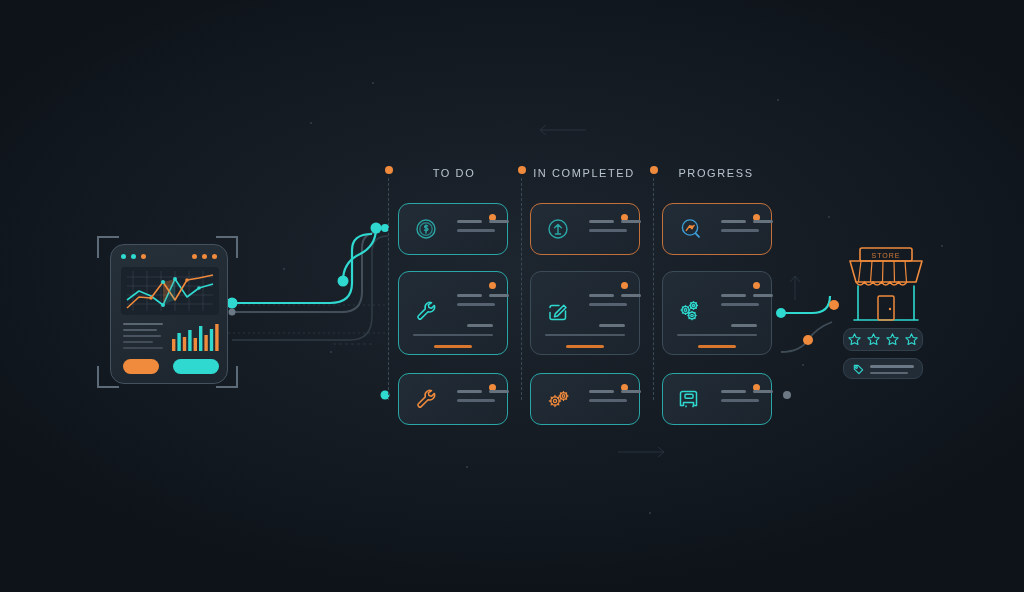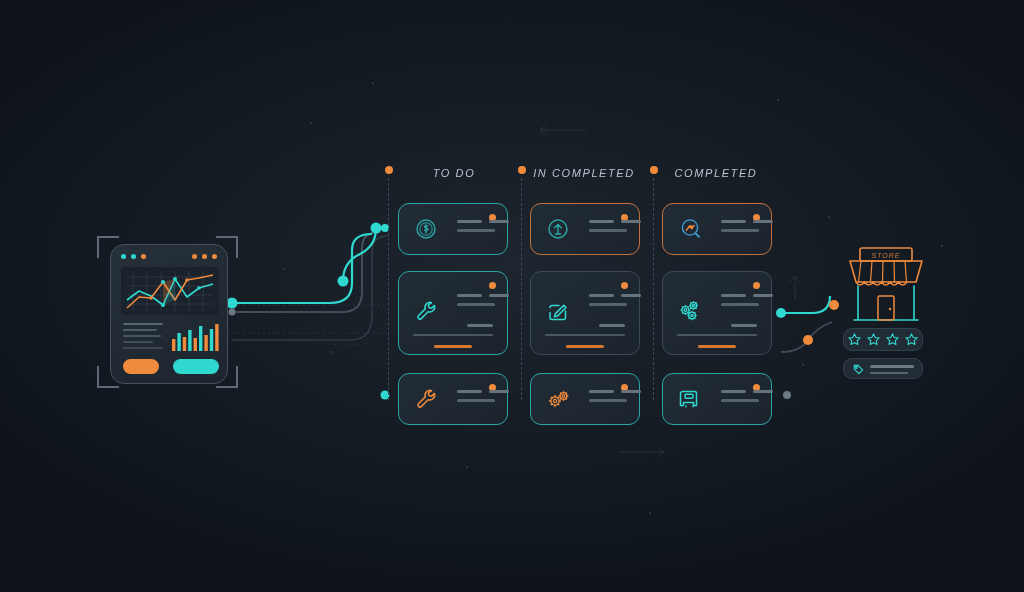--- a/index.html
+++ b/index.html
@@ -3,21 +3,21 @@
 <meta charset="utf-8">
 <style>
   * { margin:0; padding:0; box-sizing:border-box; }
   html,body{ background:#0e1419; }
   body{
     width:1024px; height:592px; position:relative; overflow:hidden;
     font-family:"Liberation Sans", sans-serif;
     background:
       radial-gradient(ellipse 60% 55% at 50% 45%, #1d252e 0%, #161d25 45%, #111820 75%, #0d1318 100%);
   }
-  .stage{ position:absolute; inset:0;font-style:italic; }
+  .stage{ position:absolute; inset:0; }
 
   
   .speck{ position:absolute; background:#5c6b7a; border-radius:50%; opacity:.45; }
 
   
   .col-line{ position:absolute; width:1px; border-left:1px dashed #3a4956; }
   .col-dot{ position:absolute; width:8px; height:8px; border-radius:50%; background:#f08a3c; }
   .col-head{
     position:absolute; color:#b9c4cf; font-size:11px; letter-spacing:1.6px;
     text-align:center; white-space:nowrap;
@@ -136,21 +136,21 @@
   <div class="col-line" style="left:388px;top:178px;height:222px;"></div>
   <div class="col-dot" style="left:385px;top:166px;"></div>
   <div class="col-head" style="left:398px;top:167px;width:112px;">TO DO</div>
 
   <div class="col-line" style="left:521px;top:178px;height:222px;"></div>
   <div class="col-dot" style="left:518px;top:166px;"></div>
   <div class="col-head" style="left:528px;top:167px;width:112px;">IN COMPLETED</div>
 
   <div class="col-line" style="left:653px;top:178px;height:222px;"></div>
   <div class="col-dot" style="left:650px;top:166px;"></div>
-  <div class="col-head" style="left:660px;top:167px;width:112px;">COMPLETED</div>
+  <div class="col-head" style="left:660px;top:167px;width:112px;">PROGRESS</div>
 
   <div class="card teal" style="left:398px;top:203px;width:110px;height:52px;">
     <div class="card-badge"></div>
     <div class="ico">
       <svg width="26" height="26" viewBox="0 0 26 26" fill="none" stroke="#2aa6a6" stroke-width="1.4">
         <circle cx="13" cy="13" r="9"></circle>
           <circle cx="13" cy="13" r="6.2" opacity=".7"></circle>
         <path d="M15 10.4c-.6-.7-1.5-1-2.4-.8-1 .2-1.4 1.3-.6 1.9.7.5 2.3.4 2.8 1.1.6.8-.2 1.8-1.3 1.9-.9.1-1.8-.2-2.3-.9M13 8.6v9"></path>
       </svg>
     </div>

